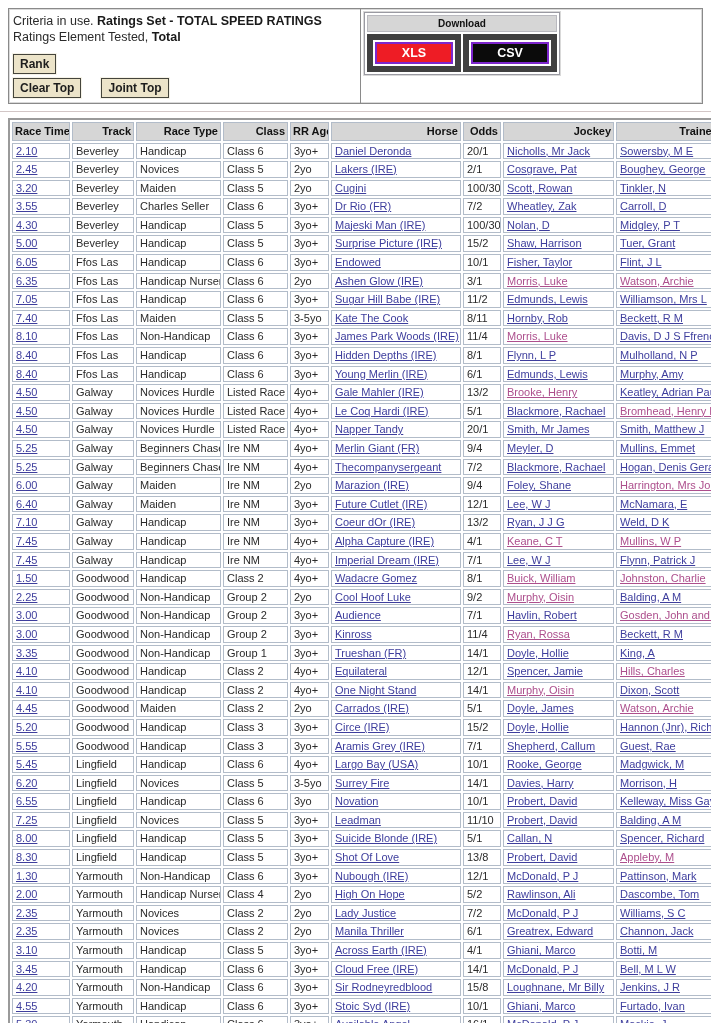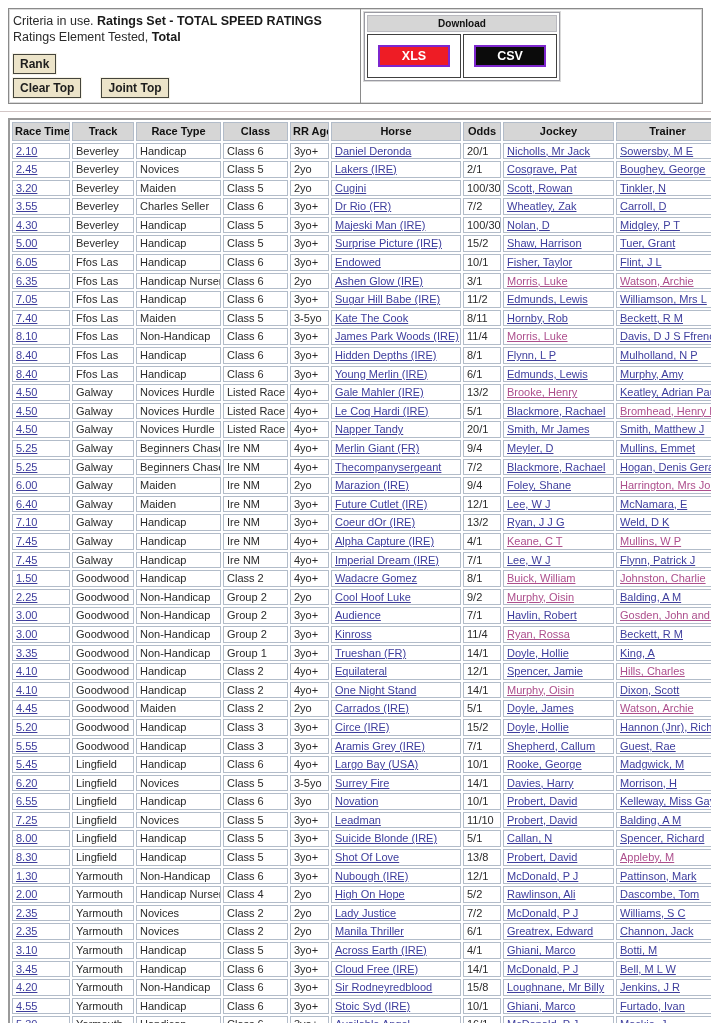--- a/index.html
+++ b/index.html
@@ -52,21 +52,21 @@
   }
   .dl-header{
     background:var(--header-bg);
     border:1px solid #b9b9bf;
     margin:2px;
     text-align:center;
     font-size:10px;font-weight:bold;color:#111;
     padding:2px 0;
   }
   .dl-buttons{display:flex;margin:0 2px 2px 2px;gap:2px;}
-  .dl-btn-cell{flex:1;border:1px solid #404040;padding:10px;}
+  .dl-btn-cell{flex:1;border:6px solid #404040;padding:2px;}
   .dl-btn{
     display:block;width:100%;
     font-family:"Liberation Sans", sans-serif;
     font-size:12.5px;font-weight:bold;color:#fff;
     border:2px solid #7d26cd;
     padding:2px 0;
     cursor:pointer;
   }
   .divider{
     border:none;border-top:1px solid #d2c6c6;
@@ -79,21 +79,21 @@
     border-collapse:separate;
     border-spacing:2px;
     background:#fff;
     border:2px solid var(--outer-border);
     font-size:11px;
   }
   table.results th{
     background:var(--header-bg);
     border:1px solid var(--cell-border);
     font-weight:bold;color:#111;
-    text-align:center;
+    text-align:right;
     padding:2px 2px;
     line-height:12.5px;
     white-space:nowrap;overflow:hidden;
   }
   table.results td{
     background:#fff;
     border:1px solid var(--cell-border);
     padding:1px 3px;
     line-height:12.6px;
     white-space:nowrap;overflow:hidden;

